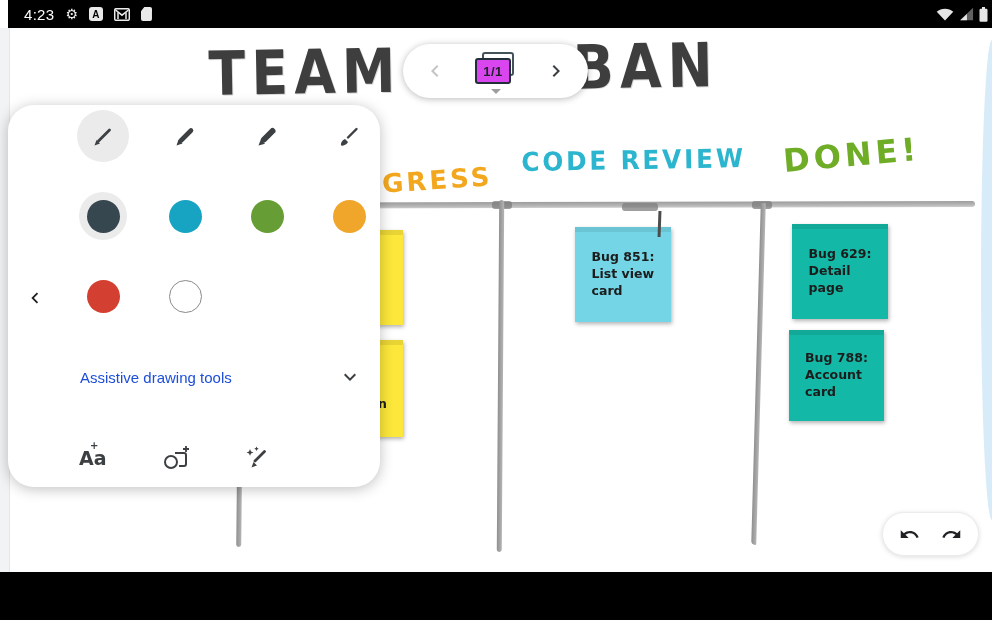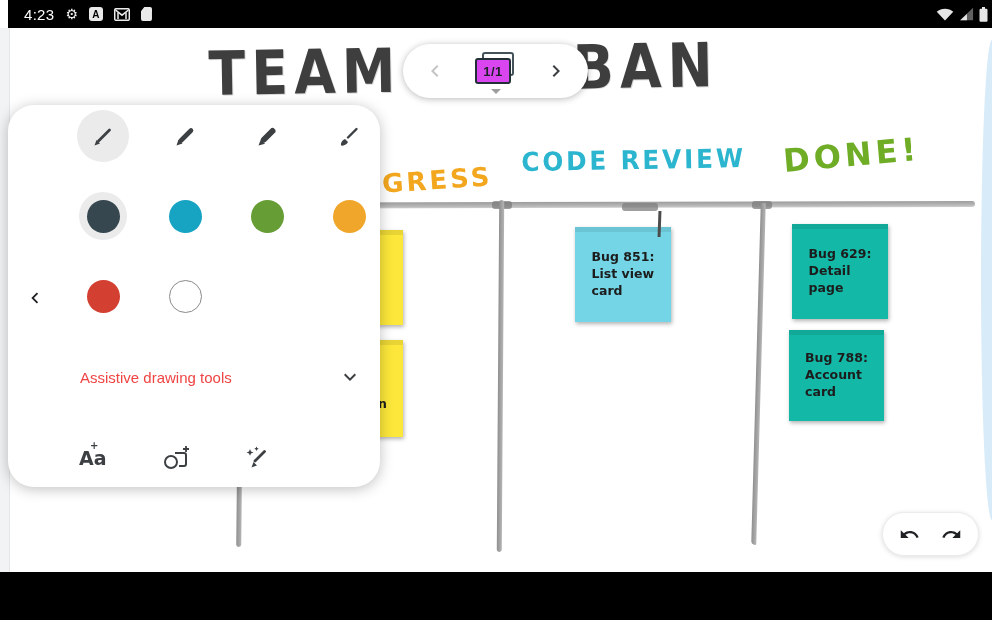--- a/index.html
+++ b/index.html
@@ -74,21 +74,21 @@
   .pen-row { position:absolute; left:69px; top:5px; display:flex; gap:30px; }
   .tool-btn { width:52px; height:52px; border-radius:50%; display:flex; align-items:center; justify-content:center; }
   .tool-btn.selected { background:#ebebeb; }
   .swatch-row1 { position:absolute; left:71px; top:87px; display:flex; gap:34px; }
   .swatch-row2 { position:absolute; left:71px; top:167px; display:flex; gap:34px; }
   .swatch-halo { width:48px; height:48px; border-radius:50%; display:flex; align-items:center; justify-content:center; }
   .swatch-halo.selected { background:#ebebeb; }
   .swatch { width:33px; height:33px; border-radius:50%; }
   .swatch.white { background:#fff; border:1.5px solid #8a8a8a; }
   .collapse-ch { position:absolute; left:14px; top:180px; width:26px; height:26px; display:flex; align-items:center; justify-content:center; }
-  .assist-label { position:absolute; left:72px; top:264px; font-size:15px; color:#ef4444; }
+  .assist-label { position:absolute; left:72px; top:264px; font-size:15px; color:#1d4ed8; }
   .assist-chevron { position:absolute; left:330px; top:260px; width:24px; height:24px; }
   .assist-row { position:absolute; left:71px; top:297px; display:flex; gap:34px; }
   .assist-btn { width:48px; height:48px; border-radius:50%; display:flex; align-items:center; justify-content:flex-start; color:#3c4043;margin-top:32px; }
   .aa-wrap { position:relative; font-family:"DejaVu Sans",sans-serif; font-size:19px; font-weight:bold; color:#3c4043; }
   .aa-plus { position:absolute; top:-7px; left:11px; font-size:10px; font-weight:bold; }
 
   
   .page-pill { position:absolute; left:403px; top:44px; width:185px; height:54px; background:#fff;
     border-radius:27px; box-shadow:0 1px 7px rgba(0,0,0,.28); z-index:10; }
   .pp-chev { position:absolute; top:15px; width:24px; height:24px; }

